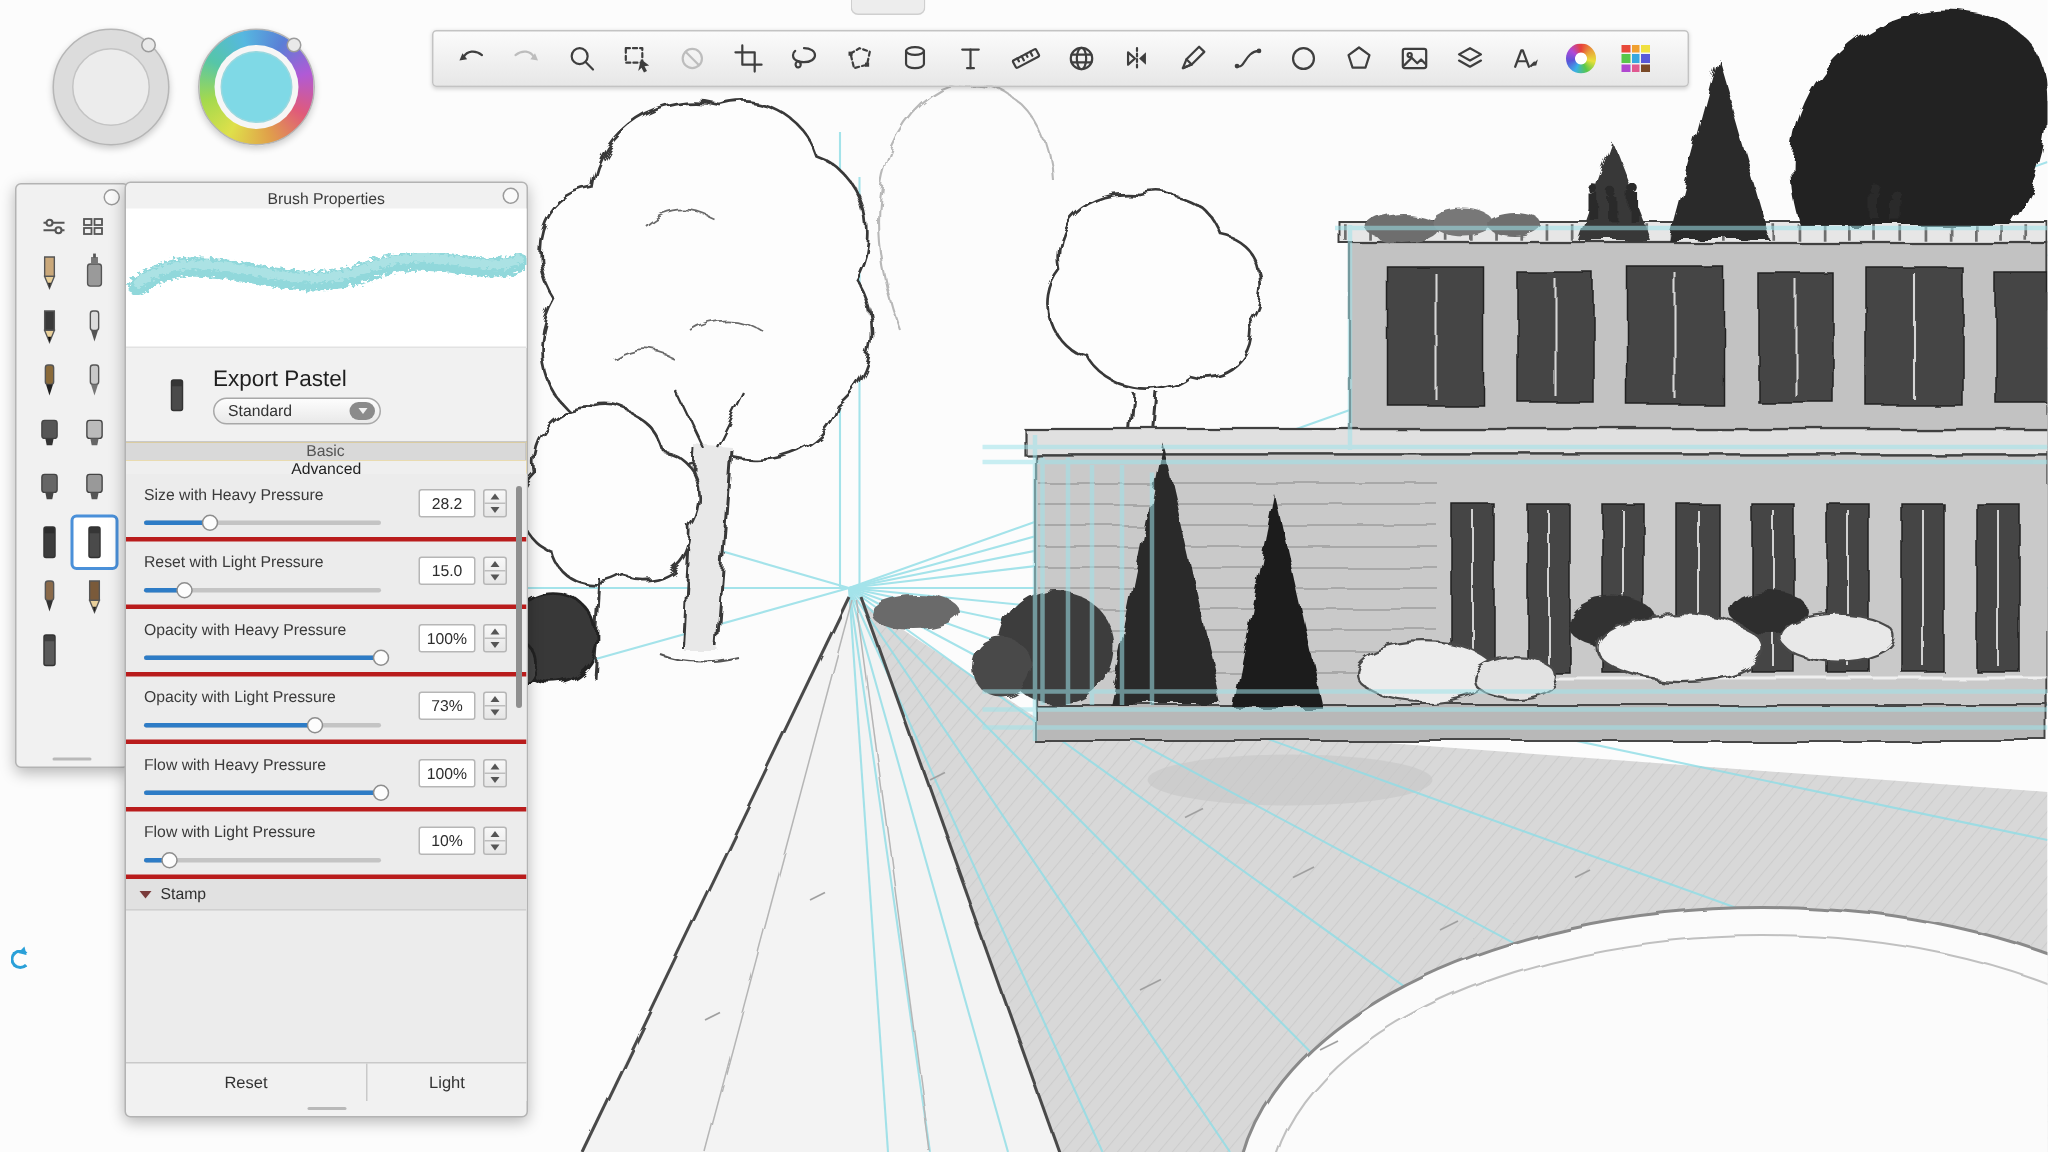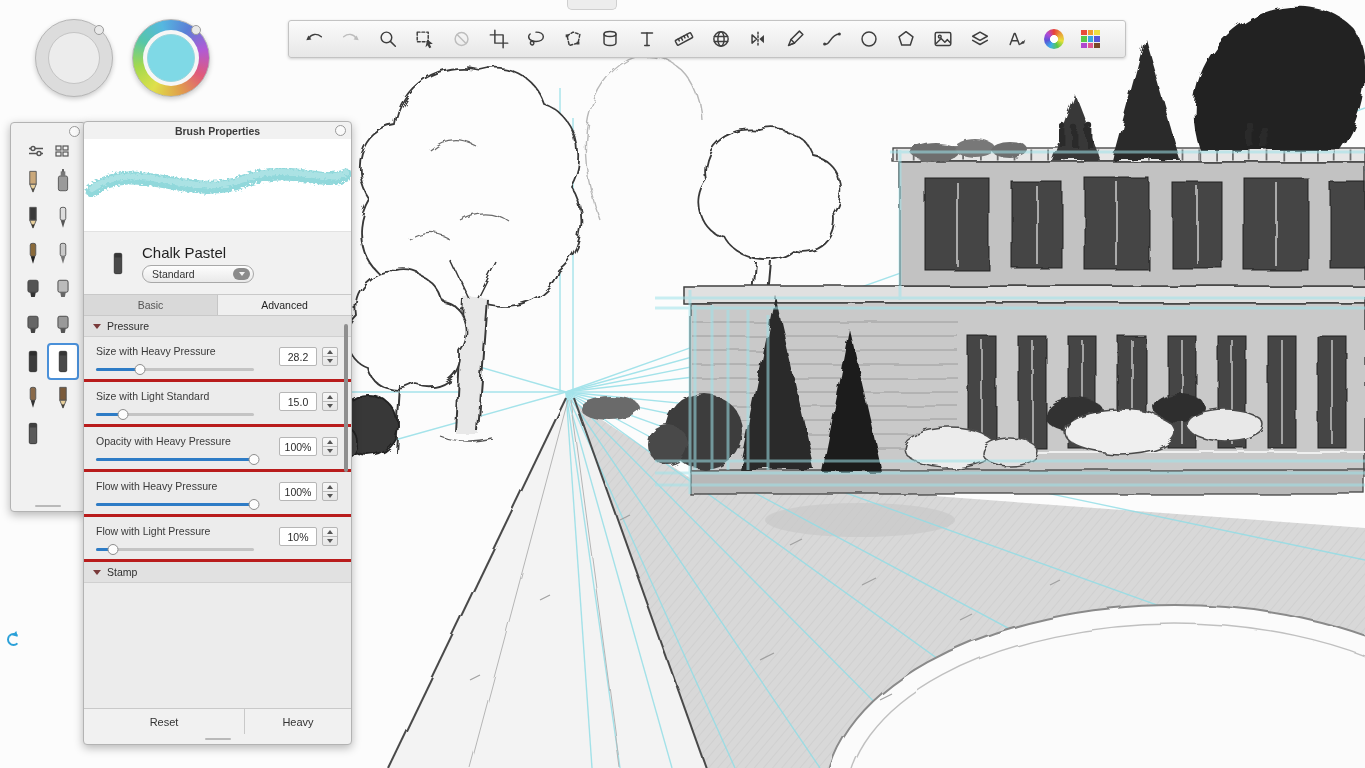--- a/index.html
+++ b/index.html
@@ -28,22 +28,22 @@
   .puck-color{left:132px;top:19px;width:76px;height:76px;border:1px solid #b6b6b6;
     background:conic-gradient(from 210deg,#dfe04a,#a4d94d,#56c6a8,#56b8e0,#5a7fd6,#b05ad6,#e05a7a,#e0a04a,#dfe04a);
     display:flex;align-items:center;justify-content:center;box-shadow:0 2px 5px rgba(0,0,0,.2);}
   .puck-color .gap{width:56px;height:56px;border-radius:50%;background:#f6f6f6;display:flex;align-items:center;justify-content:center;}
   .puck-color .core{width:46px;height:46px;border-radius:50%;background:#7fd9e6;border:1px solid #9ad8de;}
   .puck-dot{position:absolute;top:5px;right:8px;width:8px;height:8px;border-radius:50%;background:#e9e9e9;border:1px solid #9c9c9c;}
 
   
   .panel{position:absolute;background:#f1f1f1;border:1px solid #b3b3b3;border-radius:4px;
     box-shadow:0 3px 10px rgba(0,0,0,.28);box-sizing:border-box;}
-  .titlebar{height:17px;position:relative;display:flex;align-items:center;justify-content:center;
-    font-size:10.5px;color:#3c3c3c;font-weight:bold;}
+  .titlebar{height:17px;position:relative;display:flex;align-items:flex-end;justify-content:center;
+    font-size:10.5px;color:#3c3c3c;}
   .circle-btn{position:absolute;right:5px;top:3px;width:11px;height:11px;border-radius:50%;
     border:1.5px solid #9a9a9a;background:#fafafa;box-sizing:border-box;cursor:pointer;}
 
   
   .brush-panel{left:10px;top:122px;width:76px;height:390px;display:flex;flex-direction:column;}
   .palette-modes{height:22px;display:flex;align-items:center;justify-content:center;gap:11px;}
   .pmode{display:flex;cursor:pointer;}
   .brush-grid{flex:1;display:grid;grid-template-columns:1fr 1fr;grid-auto-rows:35px;padding:2px 7px 0;row-gap:1px;}
   .brush-cell{display:flex;align-items:center;justify-content:center;border-radius:3px;cursor:pointer;}
   .brush-cell.selected{background:#fff;outline:2px solid #4a90d9;outline-offset:-1px;}
@@ -55,21 +55,21 @@
   .preview{height:92px;background:#fff;border-bottom:1px solid #e2e2e2;overflow:hidden;}
   .info-row{height:62px;display:flex;align-items:center;padding:0 0 0 22px;gap:12px;}
   .bthumb{display:flex;}
   .binfo{display:flex;flex-direction:column;gap:4px;}
   .bname{font-size:15px;color:#1f1f1f;}
   .dropdown{width:112px;height:18px;background:linear-gradient(#fdfdfd,#e9e9e9);border:1px solid #a8a8a8;
     border-radius:9px;display:flex;align-items:center;justify-content:space-between;
     padding:0 3px 0 9px;font-size:10.5px;color:#333;cursor:pointer;box-sizing:border-box;}
   .dd-cap{width:17px;height:12px;background:#8b8b8b;border-radius:6px;display:flex;align-items:center;justify-content:center;}
   .dd-cap i{width:0;height:0;border-left:3.5px solid transparent;border-right:3.5px solid transparent;border-top:4.5px solid #f2f2f2;}
-  .tabs{height:20px;display:flex;background:#eab308;border-top:1px solid #c9c9c9;border-bottom:1px solid #c9c9c9;}
+  .tabs{height:20px;display:flex;background:#eab308;border-top:1px solid #c9c9c9;border-bottom:1px solid #c9c9c9;flex-direction:column;}
   .tab{flex:1;display:flex;align-items:center;justify-content:center;font-size:10.5px;color:#555;
     background:#d9d9d9;border-right:1px solid #c6c6c6;cursor:pointer;}
   .tab:last-child{border-right:none;}
   .tab.active{background:#efefef;color:#1f1f1f;}
   .settings-wrap{flex:1;position:relative;background:#ececec;overflow:hidden;}
   .sec-head{height:20px;background:#e1e1e1;border-bottom:1px solid #d0d0d0;display:flex;align-items:center;
     gap:6px;padding-left:9px;font-size:10.5px;color:#2e2e2e;cursor:pointer;}
   .tri{width:0;height:0;border-left:4px solid transparent;border-right:4px solid transparent;border-top:5px solid #7a3b3b;display:block;}
   .srow{position:relative;height:45px;border-bottom:3px solid #b91c1c;box-sizing:border-box;}
   .lbl{position:absolute;left:12px;top:8px;font-size:10.5px;color:#3a3a3a;}
@@ -644,59 +644,55 @@
   </div>
 
   <div class="info-row">
     <span class="bthumb">
         <svg viewBox="0 0 26 28" width="24" height="27">
           <rect x="9" y="3" width="8" height="22" rx="1.5" fill="#4a4a4a" stroke="#333"></rect>
           <rect x="9.5" y="3.5" width="7" height="4" fill="#111" opacity="0.35"></rect>
         </svg>
       </span>
     <span class="binfo">
-      <span class="bname">Chalk Pastel</span>
+      <span class="bname">Export Pastel</span>
       <span class="dropdown">
         <span>Standard</span>
         <span class="dd-cap">
             <i></i>
           </span>
       </span>
     </span>
   </div>
 
   <div class="tabs">
       <div class="tab">Basic</div>
       <div class="tab active">Advanced</div>
     </div>
 
   <div class="settings-wrap">
     <div>
-        <div class="sec-head">
-          <span class="tri"></span>
-          <span class="sec-title">Pressure</span>
-        </div>
         <div class="srow">
           <div class="lbl">Size with Heavy Pressure</div>
           <div class="track">
             <div class="fill" style="width: 28%;"></div>
             <div class="thumb" style="left: 28%;"></div>
           </div>
           <div class="vbox">28.2</div>
           <div class="steppers">
             <div class="step">
               <i class="tri-up"></i>
             </div>
             <div class="step">
               <i class="tri-down"></i>
             </div>
           </div>
         </div>
         <div class="srow">
-          <div class="lbl">Size with Light Standard</div>
+          <div class="lbl">Reset with Light Pressure</div>
           <div class="track">
             <div class="fill" style="width: 17%;"></div>
             <div class="thumb" style="left: 17%;"></div>
           </div>
           <div class="vbox">15.0</div>
           <div class="steppers">
             <div class="step">
               <i class="tri-up"></i>
             </div>
             <div class="step">
@@ -714,20 +710,36 @@
           <div class="steppers">
             <div class="step">
               <i class="tri-up"></i>
             </div>
             <div class="step">
               <i class="tri-down"></i>
             </div>
           </div>
         </div>
         <div class="srow">
+          <div class="lbl">Opacity with Light Pressure</div>
+          <div class="track">
+            <div class="fill" style="width: 72%;"></div>
+            <div class="thumb" style="left: 72%;"></div>
+          </div>
+          <div class="vbox">73%</div>
+          <div class="steppers">
+            <div class="step">
+              <i class="tri-up"></i>
+            </div>
+            <div class="step">
+              <i class="tri-down"></i>
+            </div>
+          </div>
+        </div>
+        <div class="srow">
           <div class="lbl">Flow with Heavy Pressure</div>
           <div class="track">
             <div class="fill" style="width: 100%;"></div>
             <div class="thumb" style="left: 100%;"></div>
           </div>
           <div class="vbox">100%</div>
           <div class="steppers">
             <div class="step">
               <i class="tri-up"></i>
             </div>
@@ -755,20 +767,20 @@
         <div class="sec-head">
           <span class="tri"></span>
           <span class="sec-title">Stamp</span>
         </div>
       </div>
     <div class="vscroll"></div>
   </div>
 
   <div class="btnrow">
     <div class="pbtn">Reset</div>
-    <div class="pbtn">Heavy</div>
+    <div class="pbtn">Light</div>
   </div>
   <div class="drag-handle">
       <i></i>
     </div>
 </div>
 
 <div class="spinner"></div>
 
 </body></html>

